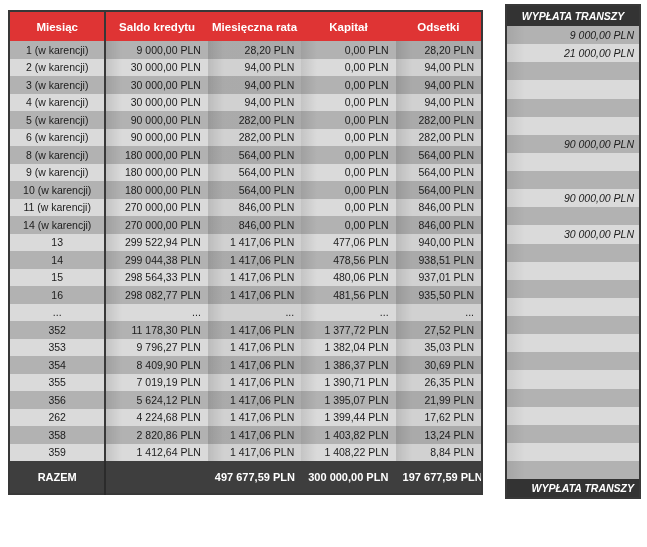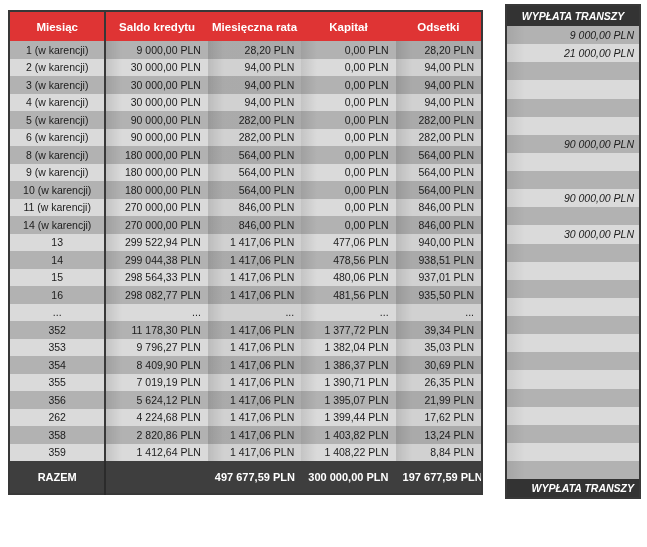--- a/index.html
+++ b/index.html
@@ -32,21 +32,21 @@
   table.amort tbody td:nth-child(5) {
     background-image:linear-gradient(to right, rgba(0,0,0,0.10), rgba(0,0,0,0) 16px),
                      linear-gradient(rgba(0,0,0,0.045), rgba(0,0,0,0.045));
   }
   table.amort tbody td.month {
     text-align:center; padding:0;
     border-right:2px solid #383838;
   }
   table.amort tfoot td {
     background:#3e3e3e; color:#ffffff; font-weight:bold;
-    font-size:11px; height:32px; text-align:center; padding:0 7px;
+    font-size:11px; height:32px; text-align:left; padding:0 7px;
     white-space:nowrap; overflow:hidden;
   }
   table.amort tfoot td:first-child { text-align:center; border-right:2px solid #2b2b2b; padding:0; }
 
   
   .tranche {
     position:absolute; left:505px; top:4px; width:136px;
     border:2px solid #383838; box-sizing:border-box; background:#dadada;font-style:italic;
   }
   .tranche-header {
@@ -202,21 +202,21 @@
           <td>...</td>
           <td>...</td>
           <td>...</td>
           <td>...</td>
         </tr>
         <tr>
           <td class="month">352</td>
           <td>11 178,30 PLN</td>
           <td>1 417,06 PLN</td>
           <td>1 377,72 PLN</td>
-          <td>39,34 PLN</td>
+          <td>27,52 PLN</td>
         </tr>
         <tr>
           <td class="month">353</td>
           <td>9 796,27 PLN</td>
           <td>1 417,06 PLN</td>
           <td>1 382,04 PLN</td>
           <td>35,03 PLN</td>
         </tr>
         <tr>
           <td class="month">354</td>

